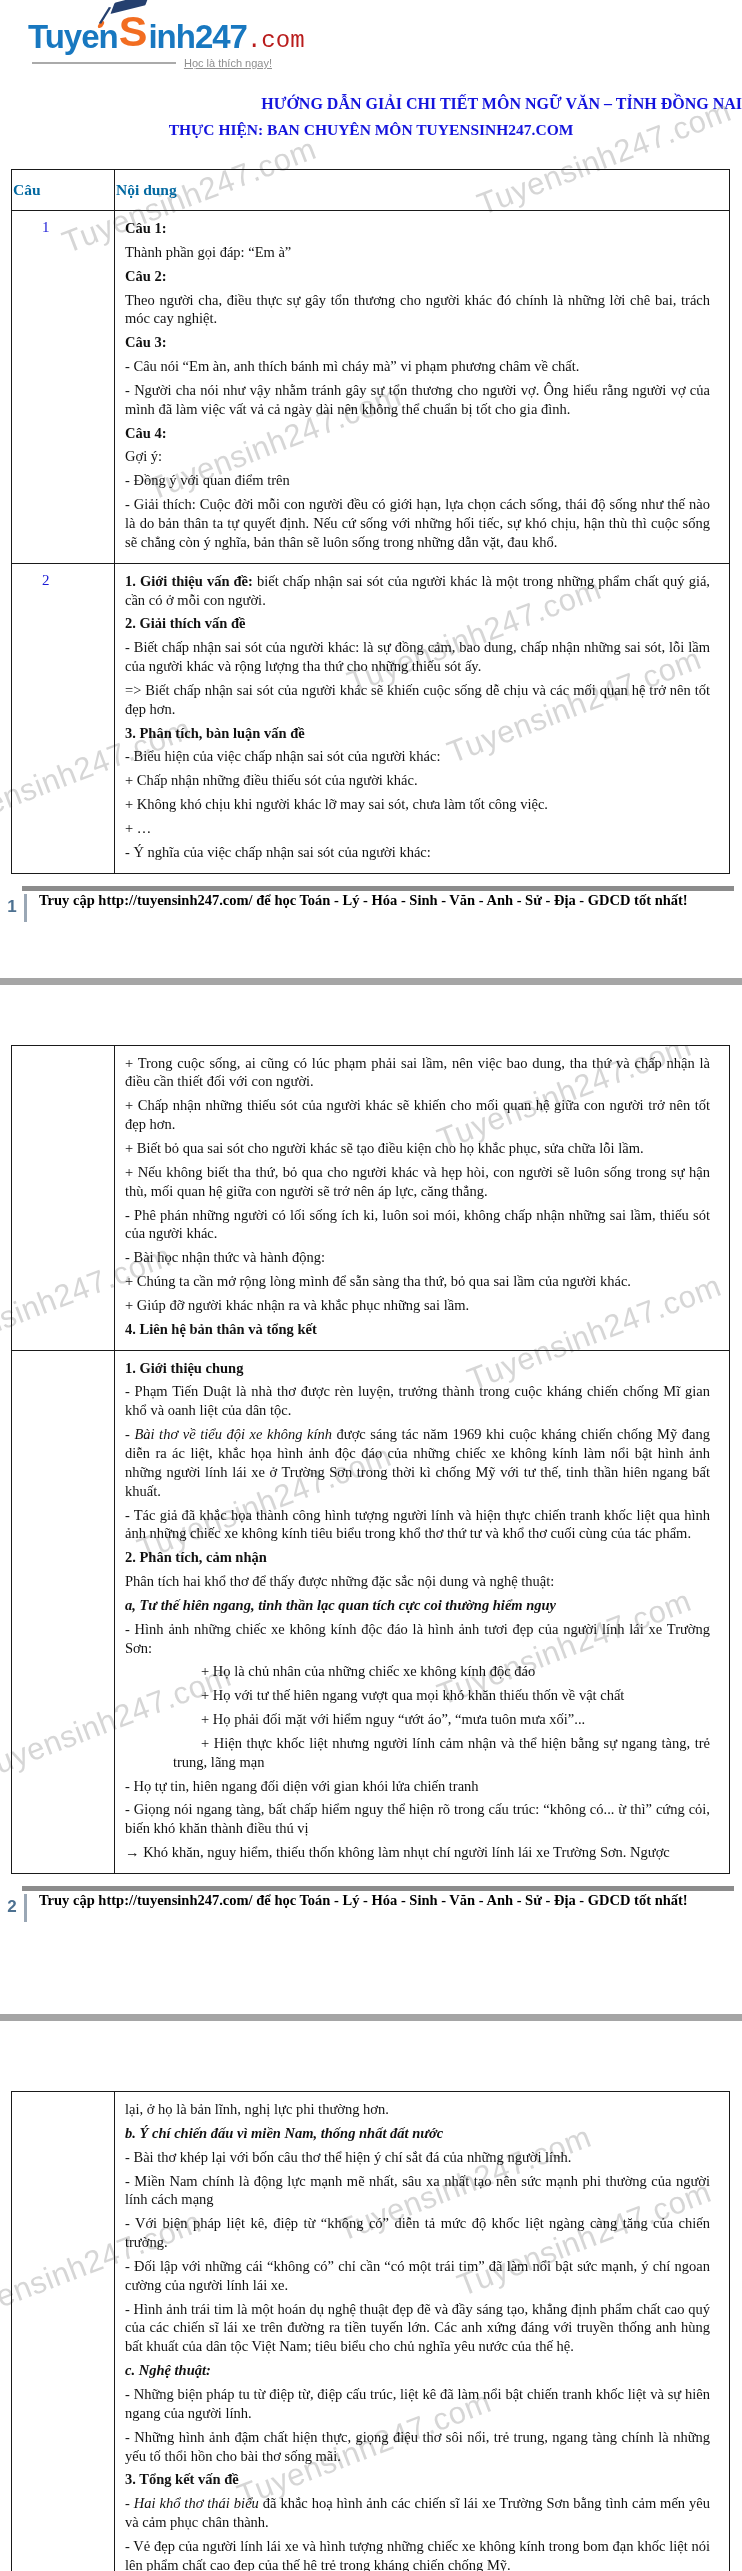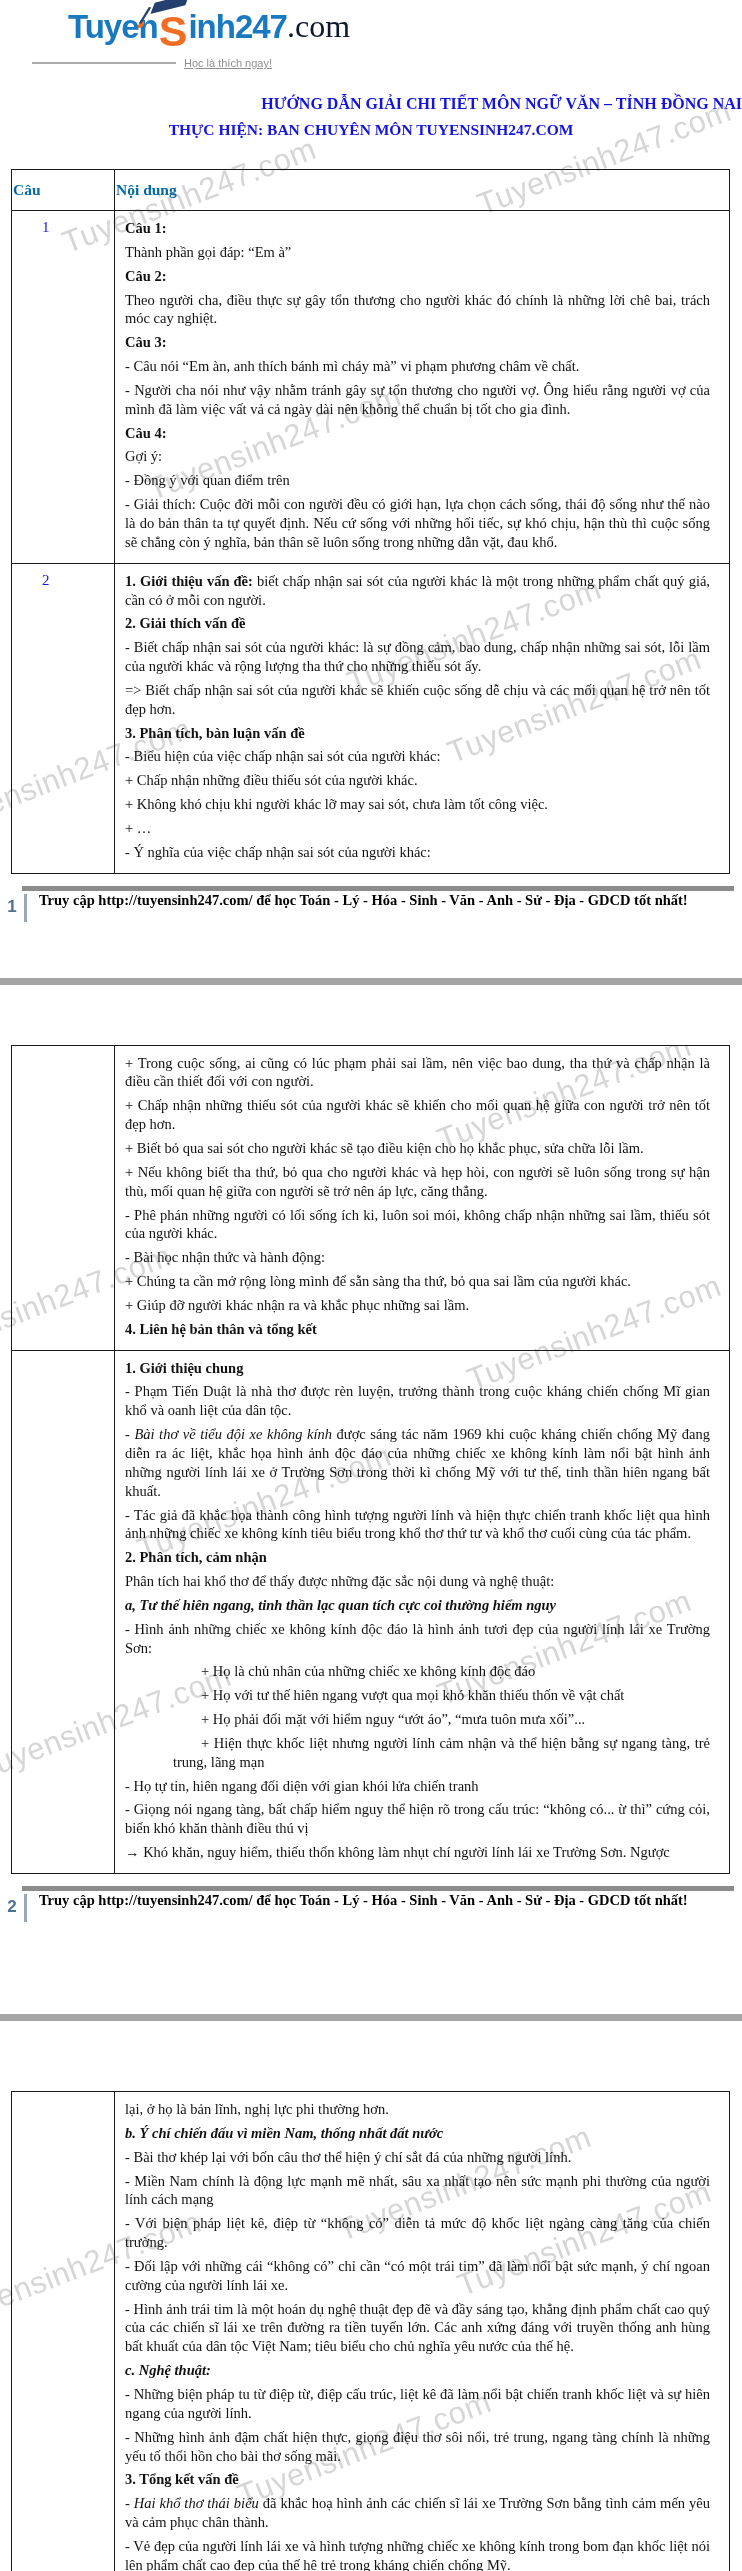--- a/index.html
+++ b/index.html
@@ -1,28 +1,28 @@
 <!DOCTYPE html>
 <html><head>
 <meta charset="utf-8">
 <style>
   html,body{margin:0;padding:0;background:#ffffff;}
   body{width:742px;font-family:"Liberation Serif",serif;color:#111;}
   .sheet{width:742px;position:relative;}
 
   
   .logo{padding:10px 0 0 28px;}
-  .logo-row{display:flex;align-items:flex-start;line-height:1;margin-left:40px;}
+  .logo-row{display:flex;align-items:flex-end;line-height:1;}
   .lg-blue{font-family:"Liberation Sans",sans-serif;font-weight:bold;font-size:33px;color:#1878c0;letter-spacing:-1px;}
   .lg-s-wrap{position:relative;display:inline-block;margin:0 1px;}
   .lg-orange{font-family:"Liberation Sans",sans-serif;font-weight:bold;font-size:43px;color:#f26d21;}
   .cap{position:absolute;top:-11px;left:-7px;width:36px;height:10px;background:#25406f;transform:rotate(-14deg) skewX(-35deg);border-radius:1px;}
   .cap::after{content:"";position:absolute;left:-7px;top:3px;width:3px;height:14px;background:#25406f;transform:rotate(18deg);}
   .cap::before{content:"";position:absolute;left:-9px;top:15px;width:6px;height:6px;border-radius:50%;background:#f26d21;}
-  .lg-gray{font-family:Liberation Serif, serif;font-weight:normal;font-size:32px;color:#0f172a;}
+  .lg-gray{font-family:Liberation Mono, monospace;font-weight:normal;font-size:24px;color:#b91c1c;}
   .logo-sub{display:flex;align-items:center;margin:4px 0 0 4px;width:240px;}
   .logo-rule{flex:1;height:2px;background:#aaaaaa;margin-right:8px;}
   .logo-tagline{font-family:"Liberation Sans",sans-serif;font-size:11px;color:#8f8f8f;white-space:nowrap;text-decoration:underline;}
 
   
   .title1{margin-top:26px;text-align:right;font-weight:bold;font-size:16px;color:#1414dd;}
   .title2{margin-top:8px;text-align:center;font-weight:bold;font-size:15.5px;color:#1414dd;}
 
   
   .page{position:relative;overflow:hidden;}

